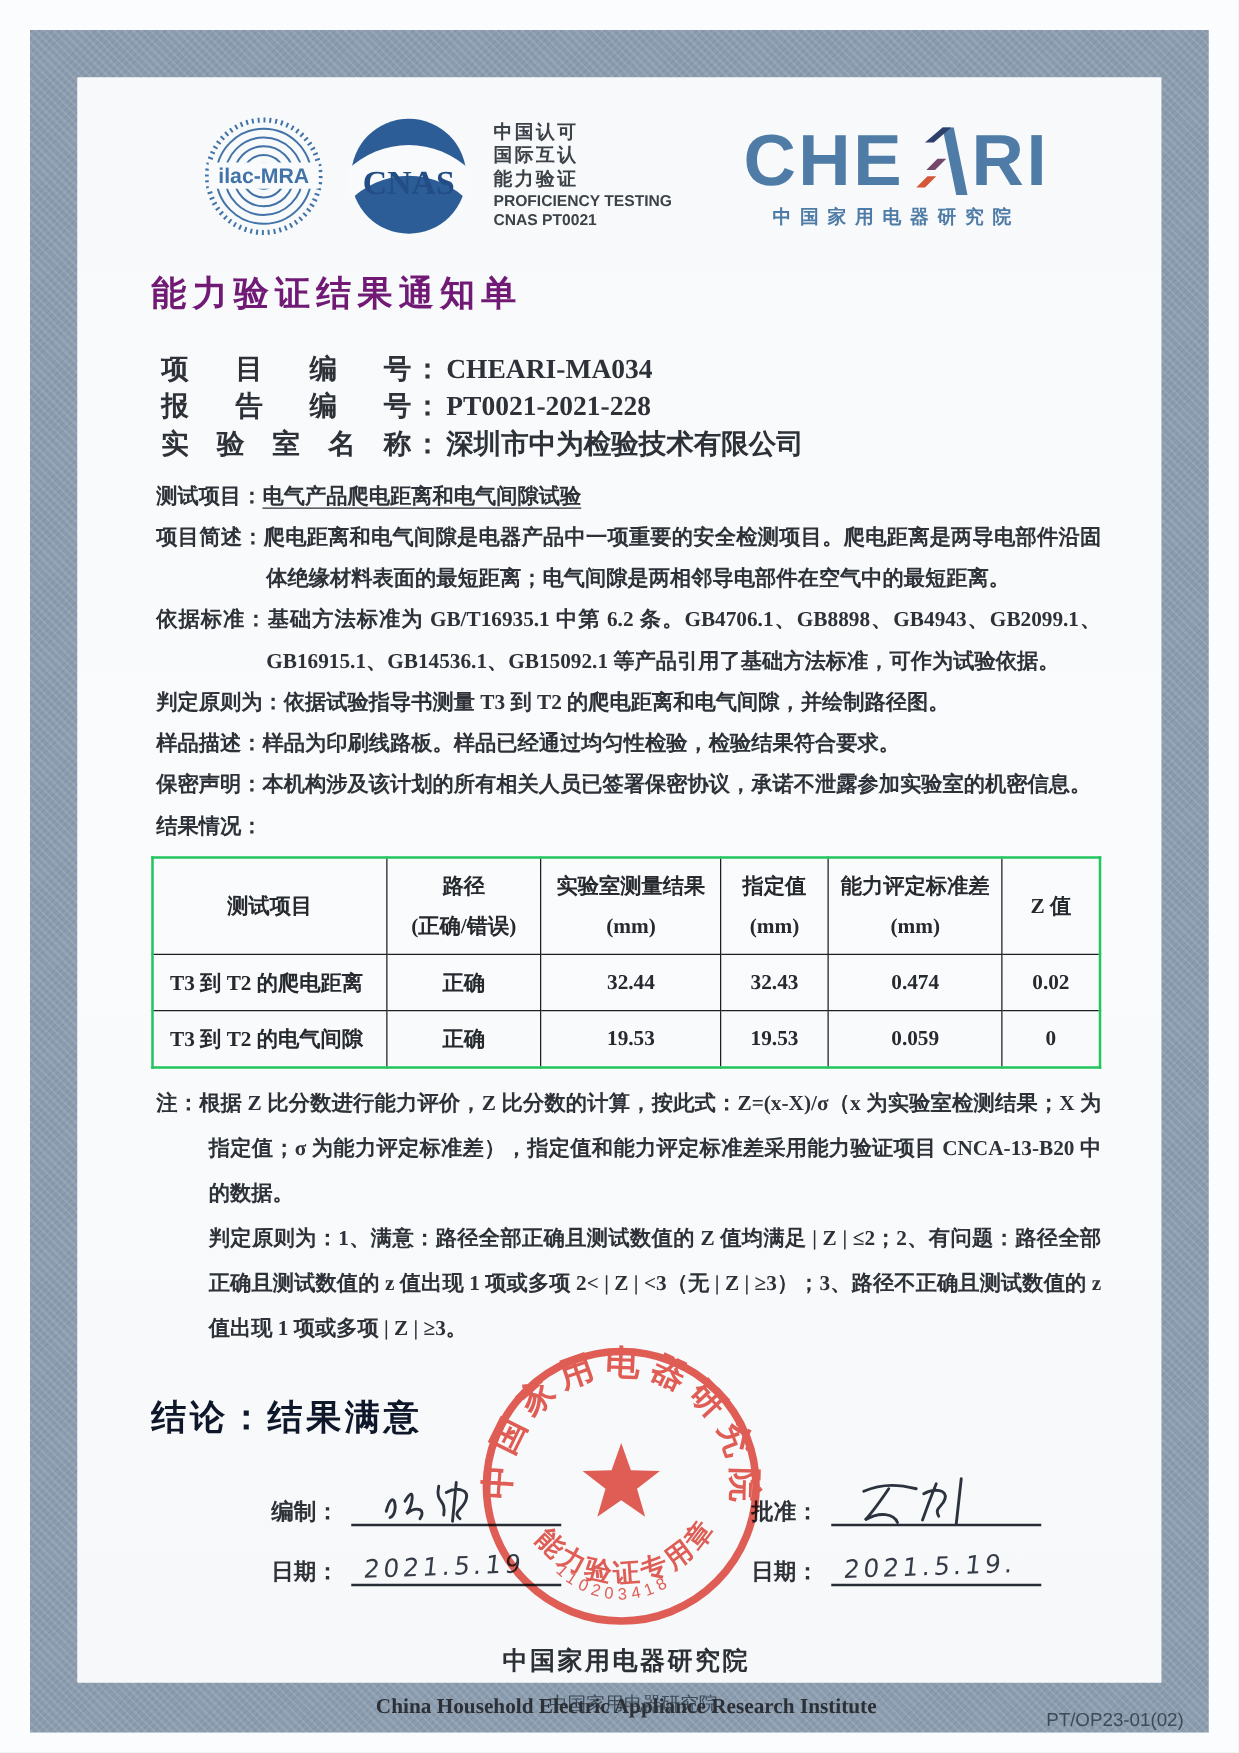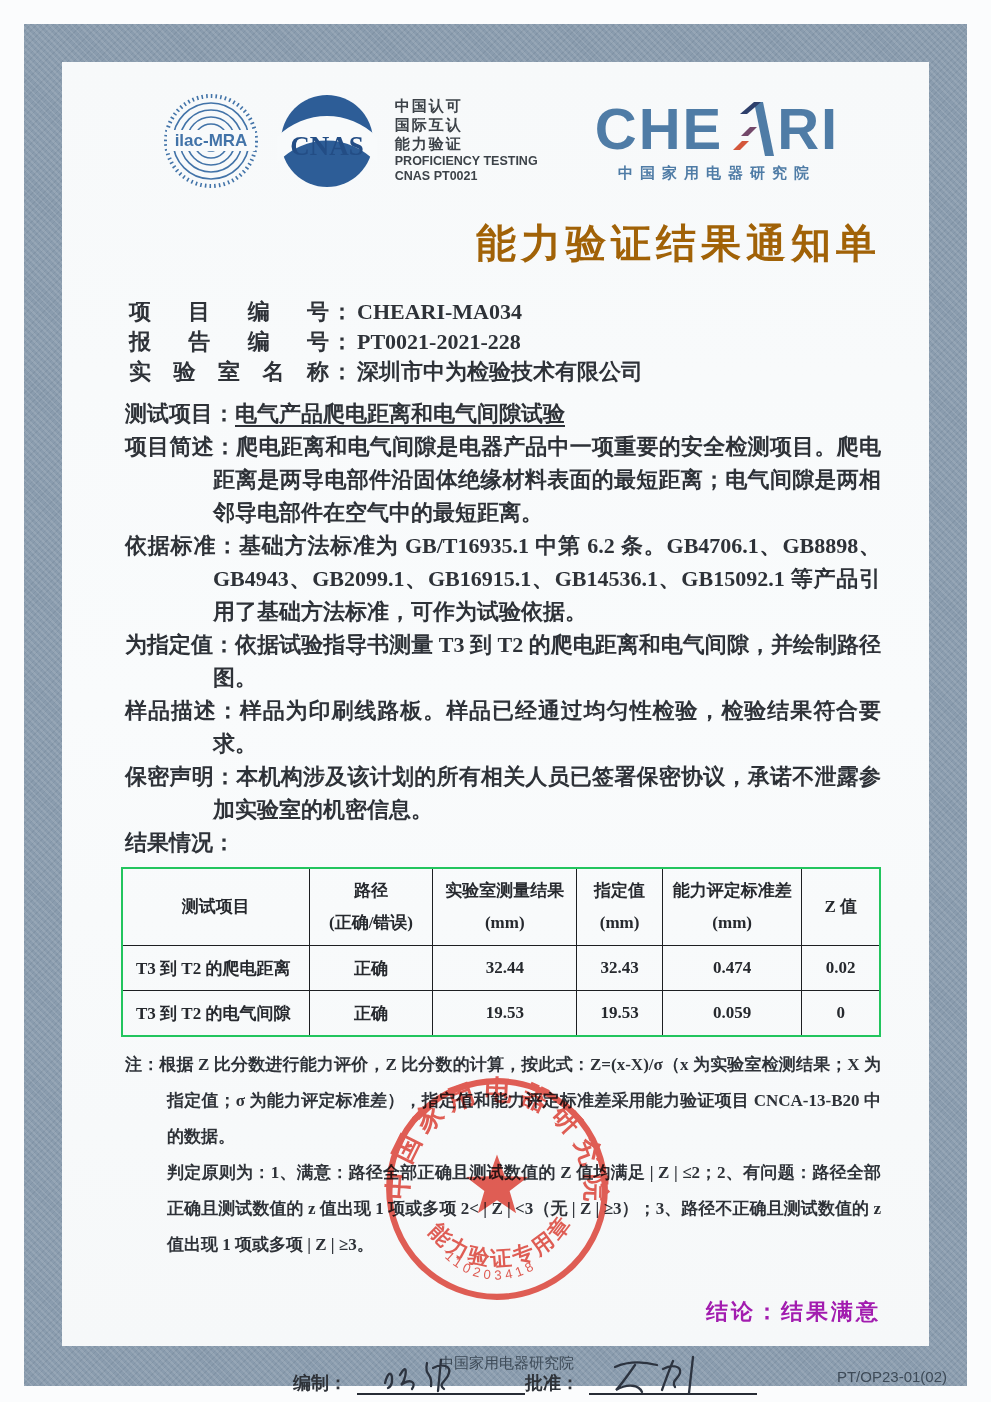--- a/index.html
+++ b/index.html
@@ -41,47 +41,47 @@
   .logos{display:flex; align-items:center; justify-content:center; gap:18px; margin:30px 0 6px 0; height:102px;}
   .cnas-textblock{font-family:"Liberation Sans",sans-serif; color:#3c4248; line-height:1.25; width:168px;}
   .cnas-textblock .cn{font-size:15px; font-weight:bold; letter-spacing:2px;}
   .cnas-textblock .en{font-size:12.5px; font-weight:bold;}
   .cheari{display:flex; flex-direction:column; align-items:center; margin-left:14px;}
   .cheari-word{display:flex; align-items:flex-end; font-family:"Liberation Sans",sans-serif;
     font-weight:bold; font-size:58px; line-height:1; color:var(--accent-blue,#4f7ca6); letter-spacing:2px;}
   .cheari-sub{font-size:15px; color:var(--accent-blue,#4f7ca6); letter-spacing:7px; margin-top:6px; font-weight:bold;}
   
   .title{
-    text-align:right; font-family:"Liberation Sans","DejaVu Sans",sans-serif;
-    font-weight:bold; font-size:40px; letter-spacing:5px; color:#a16207; margin:24px 0 26px 0;
+    text-align:left; font-family:"Liberation Sans","DejaVu Sans",sans-serif;
+    font-weight:bold; font-size:28px; letter-spacing:5px; color:#701a75; margin:24px 0 26px 0;
   }
   
   .fields{margin:0 0 10px 8px;}
   .field-row{font-size:22px; font-weight:bold; line-height:30px; white-space:nowrap;}
   .flabel{display:inline-block; width:200px; text-align:justify; text-align-last:justify; vertical-align:top;}
   .fcolon{display:inline-block; margin:0 4px 0 2px;}
   
   .sections{margin:4px 0 8px 4px;}
-  .section-row{font-size:22px; font-weight:bold; line-height:33px; padding-left:88px; text-indent:-88px; text-align:justify;}
+  .section-row{font-size:17px; font-weight:bold; line-height:33px; padding-left:88px; text-indent:-88px; text-align:justify;}
   .section-row .svalue.u{text-decoration:underline; text-underline-offset:4px;}
   
   table.results{border-collapse:collapse; width:760px; margin:8px 0 10px 0; font-size:17px; font-weight:bold; color:#26292e;}
   table.results th, table.results td{border:1px solid #1d1f22; text-align:center; padding:2px 4px;}
   table.results{border:2px solid #22c55e;}
   table.results thead th{height:72px; font-weight:bold; line-height:1.9;}
   table.results tbody td{height:40px;text-align:center;}
   table.results tbody td.left{text-align:left; padding-left:13px;}
   
   .note{font-size:17px; font-weight:bold; line-height:36px; margin:6px 0 0 4px; text-align:justify;}
   .note .p1{padding-left:42px; text-indent:-42px; margin:0;}
   .note .p2{margin:0 0 0 42px;}
   
-  .conclusion{text-align:right; font-size:22px; font-weight:bold; letter-spacing:3px; color:#a21caf; margin:34px 0 30px 0;}
-  
-  .sign-row{display:flex; justify-content:center; margin:18px 48px 0 96px;}
+  .conclusion{text-align:left; font-size:28px; font-weight:bold; letter-spacing:3px; color:#0f172a; margin:34px 0 30px 0;}
+  
+  .sign-row{display:flex; justify-content:space-between; margin:18px 48px 0 96px;}
   .sign-col .line-row{margin-bottom:10px; white-space:nowrap;}
   .slabel{font-size:18px; font-weight:bold; vertical-align:bottom;}
   .sig-box{
     display:inline-block; width:168px; height:36px; margin-left:6px;
     border-bottom:2px solid #272c35; position:relative; vertical-align:bottom;
   }
   .sig-box svg{position:absolute; left:12px; bottom:-4px;}
   .hand{
     position:absolute; left:10px; bottom:2px;
     font-family:"DejaVu Sans",sans-serif; font-size:20px; color:#353c47;
@@ -166,21 +166,21 @@
     <div class="fields">
         <div class="field-row"><span class="flabel">项目编号</span><span class="fcolon">：</span><span class="fvalue">CHEARI-MA034</span></div>
         <div class="field-row"><span class="flabel">报告编号</span><span class="fcolon">：</span><span class="fvalue">PT0021-2021-228</span></div>
         <div class="field-row"><span class="flabel">实验室名称</span><span class="fcolon">：</span><span class="fvalue">深圳市中为检验技术有限公司</span></div>
       </div>
 
     <div class="sections">
         <div class="section-row"><span class="slbl">测试项目：</span><span class="svalue u">电气产品爬电距离和电气间隙试验</span></div>
         <div class="section-row"><span class="slbl">项目简述：</span><span class="svalue">爬电距离和电气间隙是电器产品中一项重要的安全检测项目。爬电距离是两导电部件沿固体绝缘材料表面的最短距离；电气间隙是两相邻导电部件在空气中的最短距离。</span></div>
         <div class="section-row"><span class="slbl">依据标准：</span><span class="svalue">基础方法标准为 GB/T16935.1 中第 6.2 条。GB4706.1、GB8898、GB4943、GB2099.1、GB16915.1、GB14536.1、GB15092.1 等产品引用了基础方法标准，可作为试验依据。</span></div>
-        <div class="section-row"><span class="slbl">为指定值：</span><span class="svalue">依据试验指导书测量 T3 到 T2 的爬电距离和电气间隙，并绘制路径图。</span></div>
+        <div class="section-row"><span class="slbl">判定原则为：</span><span class="svalue">依据试验指导书测量 T3 到 T2 的爬电距离和电气间隙，并绘制路径图。</span></div>
         <div class="section-row"><span class="slbl">样品描述：</span><span class="svalue">样品为印刷线路板。样品已经通过均匀性检验，检验结果符合要求。</span></div>
         <div class="section-row"><span class="slbl">保密声明：</span><span class="svalue">本机构涉及该计划的所有相关人员已签署保密协议，承诺不泄露参加实验室的机密信息。</span></div>
         <div class="section-row"><span class="slbl">结果情况：</span><span class="svalue"></span></div>
       </div>
 
     <table class="results">
       <colgroup>
           <col style="width: 24.7%;">
           <col style="width: 16.3%;">
           <col style="width: 19%;">

